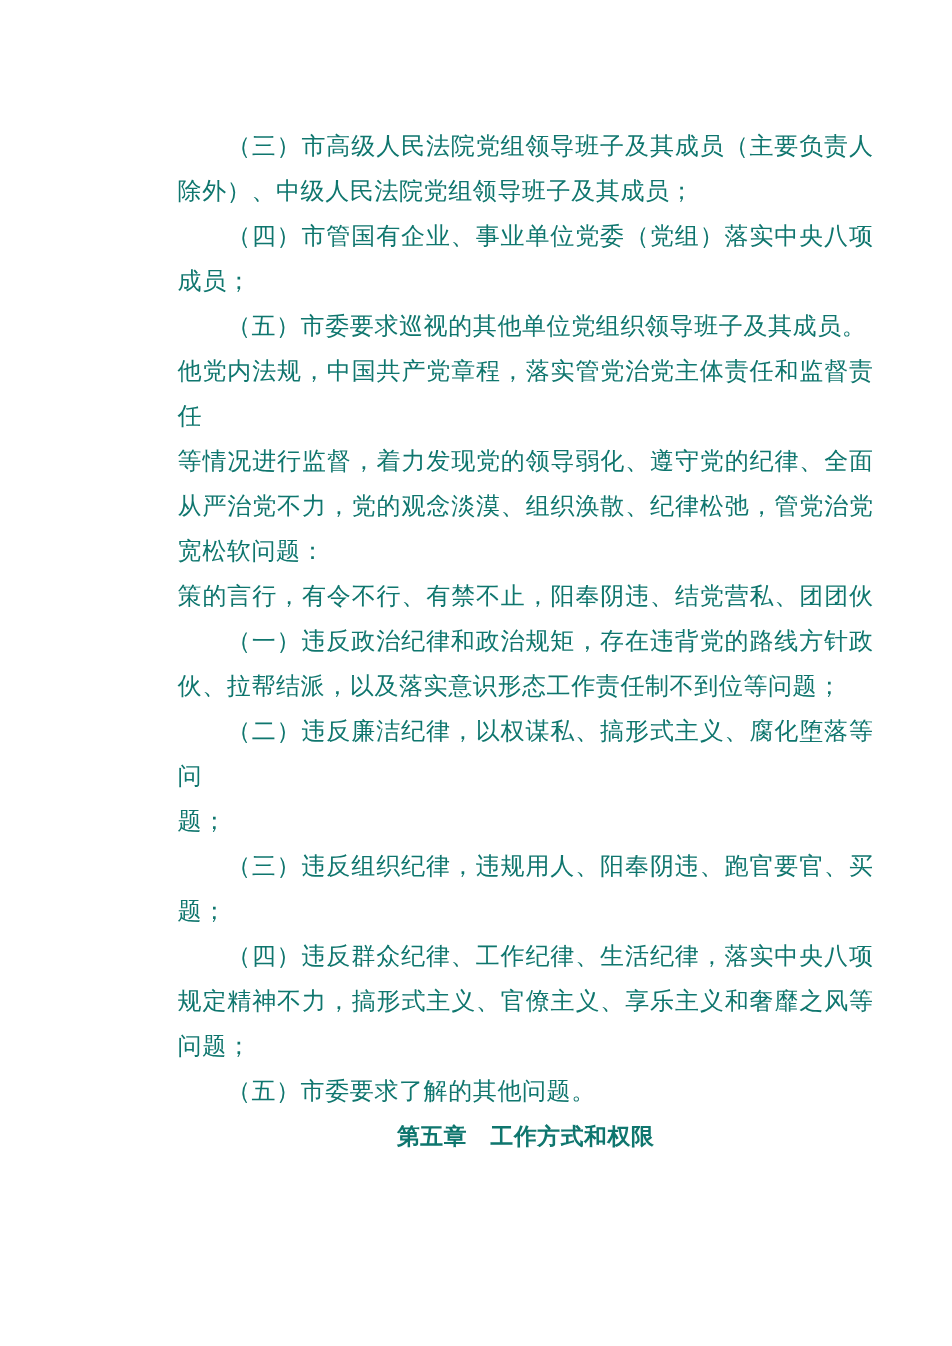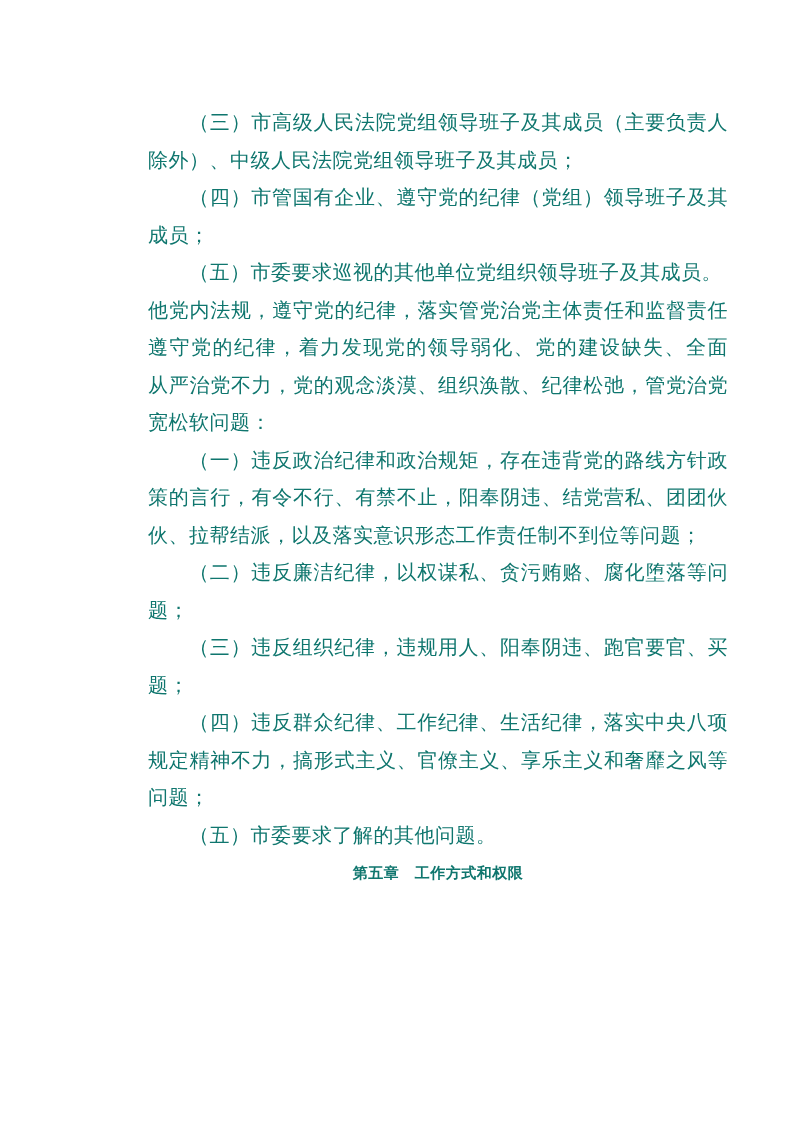--- a/index.html
+++ b/index.html
@@ -34,41 +34,41 @@
   }
   .line.fill {
     text-align: justify;
     text-align-last: justify;
   }
   .line.heading {
     text-align: center;
     text-align-last: center;
     font-weight: bold;
     font-family: "Liberation Sans", sans-serif;
-    font-size: 15px;
+    font-size: 19px;
   }
 </style>
 </head>
 <body>
 
 <div class="page">
   <div class="text-block">
     <div class="line indent fill">（三）市高级人民法院党组领导班子及其成员（主要负责人</div>
     <div class="line">除外）、中级人民法院党组领导班子及其成员；</div>
-    <div class="line indent fill">（四）市管国有企业、遵守党的纪律（党组）领导班子及其</div>
+    <div class="line indent fill">（四）市管国有企业、事业单位党委（党组）落实中央八项</div>
     <div class="line">成员；</div>
     <div class="line indent">（五）市委要求巡视的其他单位党组织领导班子及其成员。</div>
-    <div class="line fill">他党内法规，遵守党的纪律，落实管党治党主体责任和监督责任</div>
-    <div class="line fill">遵守党的纪律，着力发现党的领导弱化、党的建设缺失、全面</div>
+    <div class="line fill">他党内法规，中国共产党章程，落实管党治党主体责任和监督责任</div>
+    <div class="line fill">等情况进行监督，着力发现党的领导弱化、遵守党的纪律、全面</div>
     <div class="line fill">从严治党不力，党的观念淡漠、组织涣散、纪律松弛，管党治党</div>
     <div class="line">宽松软问题：</div>
+    <div class="line fill">策的言行，有令不行、有禁不止，阳奉阴违、结党营私、团团伙</div>
     <div class="line indent fill">（一）违反政治纪律和政治规矩，存在违背党的路线方针政</div>
-    <div class="line fill">策的言行，有令不行、有禁不止，阳奉阴违、结党营私、团团伙</div>
     <div class="line">伙、拉帮结派，以及落实意识形态工作责任制不到位等问题；</div>
-    <div class="line indent fill">（二）违反廉洁纪律，以权谋私、贪污贿赂、腐化堕落等问</div>
+    <div class="line indent fill">（二）违反廉洁纪律，以权谋私、搞形式主义、腐化堕落等问</div>
     <div class="line">题；</div>
     <div class="line indent fill">（三）违反组织纪律，违规用人、阳奉阴违、跑官要官、买</div>
     <div class="line">题；</div>
     <div class="line indent fill">（四）违反群众纪律、工作纪律、生活纪律，落实中央八项</div>
     <div class="line fill">规定精神不力，搞形式主义、官僚主义、享乐主义和奢靡之风等</div>
     <div class="line">问题；</div>
     <div class="line indent">（五）市委要求了解的其他问题。</div>
     <div class="line heading">第五章　工作方式和权限</div>
   </div>
 </div>

